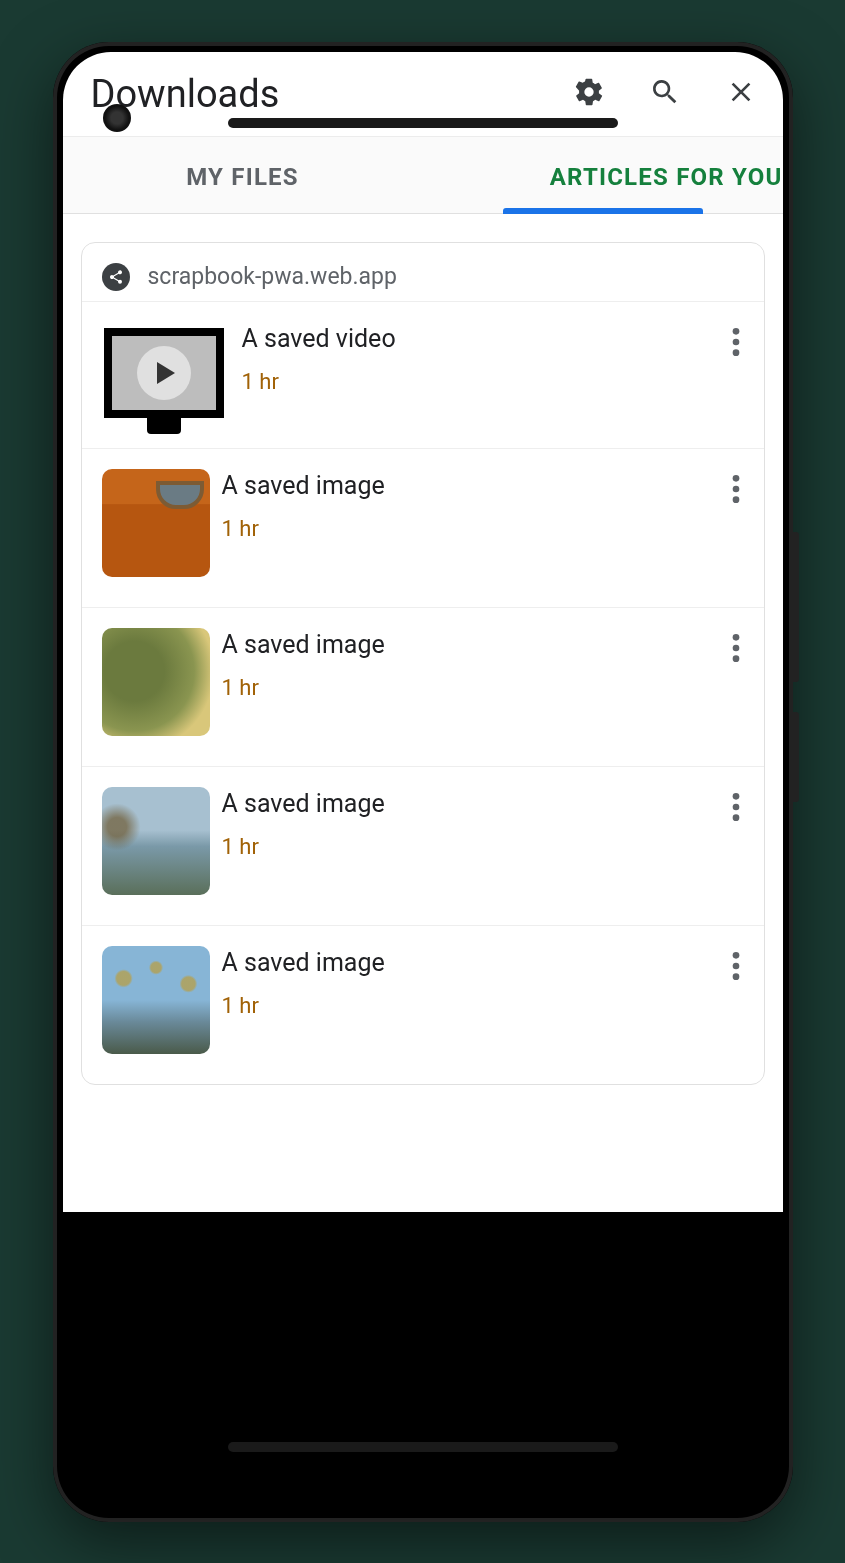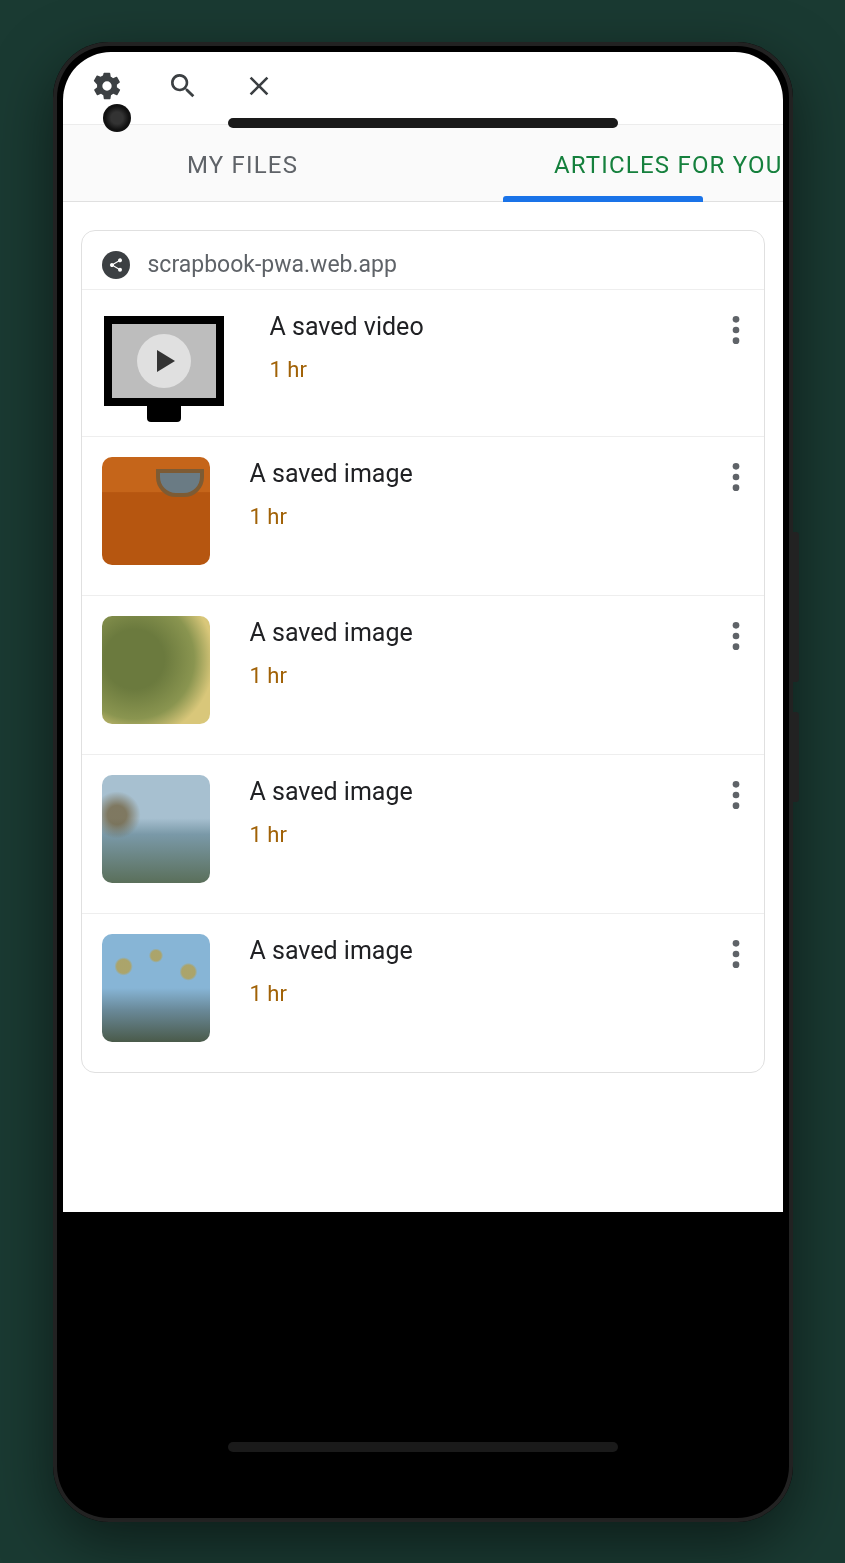--- a/index.html
+++ b/index.html
@@ -95,21 +95,21 @@
   .app-bar-actions { display: flex; gap: 44px; align-items: center; }
   .icon-btn { cursor: pointer; width: 32px; height: 32px; display: flex; align-items: center; justify-content: center; }
   .icon-btn svg { width: 32px; height: 32px; fill: #3c4043; }
 
   .tabs { display: flex; border-bottom: 1px solid #e0e0e0; background: #fafafa; }
   .tab {
     flex: 1;
     text-align: center;
     padding: 26px 0 22px;
     font-size: 24px;
-    font-weight: 400;
+    font-weight: 700;
     letter-spacing: 1.2px;
     color: #5f6368;
     cursor: pointer;
     position: relative;
   }
   .tab.active { color: #15803d; text-align: right; }
   .tab.active::after {
     content: "";
     position: absolute;
     bottom: -1px;
@@ -139,21 +139,21 @@
     width: 28px; height: 28px; border-radius: 50%; background: #3c4043;
     display: flex; align-items: center; justify-content: center;
   }
   .share-badge svg { width: 16px; height: 16px; fill: #fff; }
 
   .item {
     display: flex;
     align-items: flex-start;
     padding: 20px 24px 30px 20px;
     border-top: 1px solid #eee;
-    gap: 40px;
+    gap: 12px;
   }
   .item:first-of-type { border-top: none; }
   .thumb {
     width: 108px;
     height: 108px;
     border-radius: 10px;
     flex-shrink: 0;
     background: #e0e0e0;
     position: relative;
     overflow: hidden;
@@ -212,20 +212,21 @@
   <div class="side-btn a"></div>
   <div class="side-btn b"></div>
   <div class="phone-inner">
     <div class="camera"></div>
     <div class="speaker-top"></div>
 
 
     <div class="screen-content">
 
       <div class="app-bar">
+        <div class="page-title">Downloads</div>
         <div class="app-bar-actions">
           <div class="icon-btn">
             <span><svg viewBox="0 0 24 24">
                   <path d="M19.4 13a7.8 7.8 0 0 0 0-2l2.1-1.6a.5.5 0 0 0 .1-.6l-2-3.5a.5.5 0 0 0-.6-.2l-2.5 1a7.3 7.3 0 0 0-1.7-1l-.4-2.7a.5.5 0 0 0-.5-.4h-4a.5.5 0 0 0-.5.4L9 4.1a7.3 7.3 0 0 0-1.7 1l-2.5-1a.5.5 0 0 0-.6.2l-2 3.5a.5.5 0 0 0 .1.6L4.6 11a7.8 7.8 0 0 0 0 2l-2.1 1.6a.5.5 0 0 0-.1.6l2 3.5c.1.2.4.3.6.2l2.5-1c.5.4 1.1.7 1.7 1l.4 2.7c0 .2.2.4.5.4h4c.3 0 .5-.2.5-.4l.4-2.7c.6-.3 1.2-.6 1.7-1l2.5 1c.2.1.5 0 .6-.2l2-3.5a.5.5 0 0 0-.1-.6L19.4 13zM12 15.5A3.5 3.5 0 1 1 15.5 12 3.5 3.5 0 0 1 12 15.5z"></path>
                 </svg></span>
           </div>
           <div class="icon-btn">
             <span><svg viewBox="0 0 24 24">
                   <path d="M15.5 14h-.8l-.3-.3a6.5 6.5 0 1 0-.7.7l.3.3v.8l5 5 1.5-1.5-5-5zm-6 0A4.5 4.5 0 1 1 14 9.5 4.5 4.5 0 0 1 9.5 14z"></path>
                 </svg></span>

